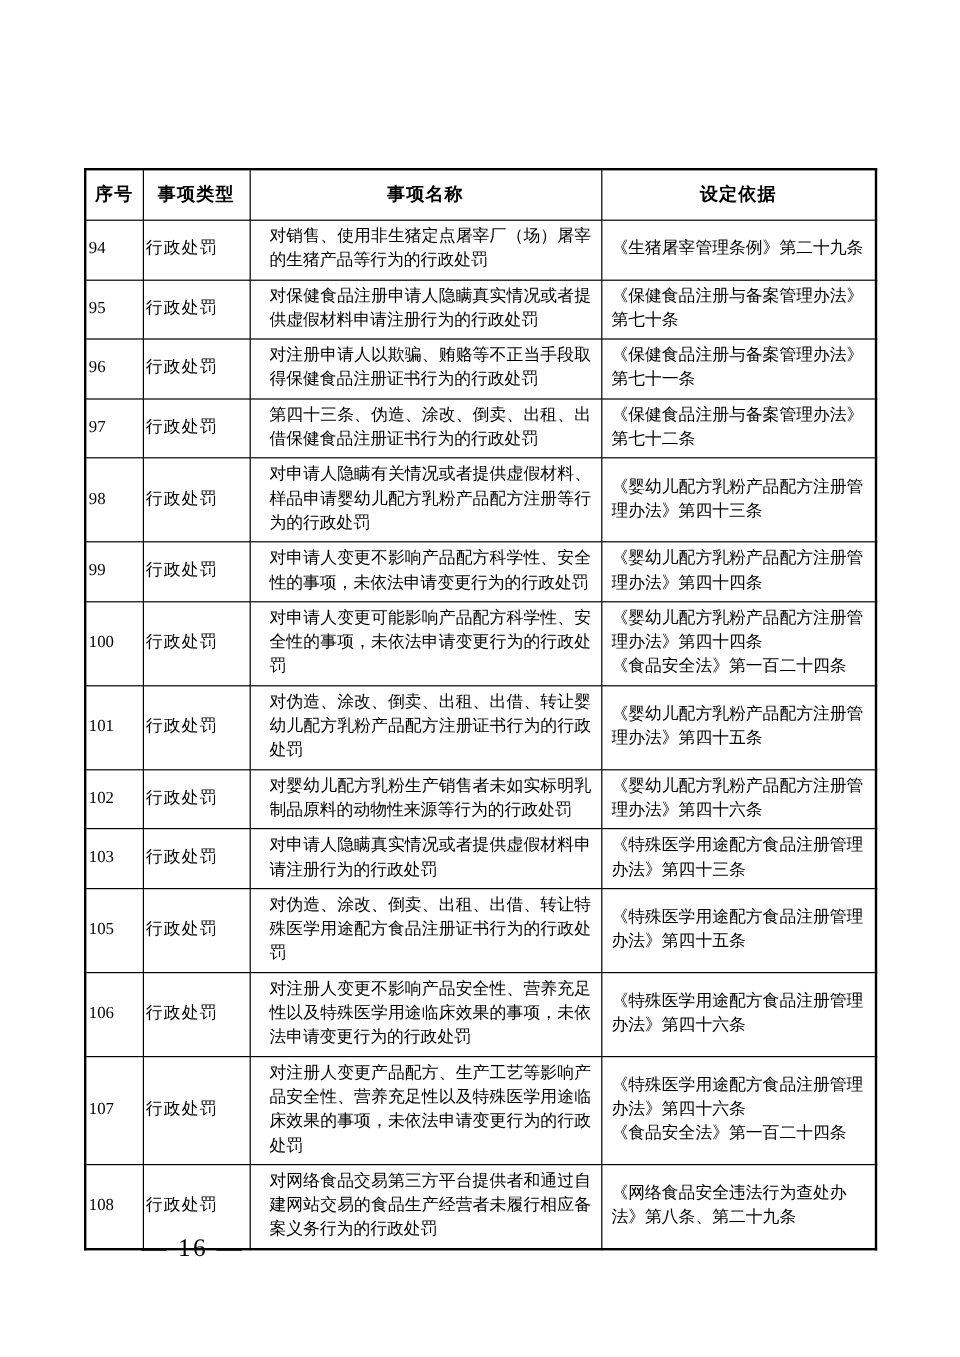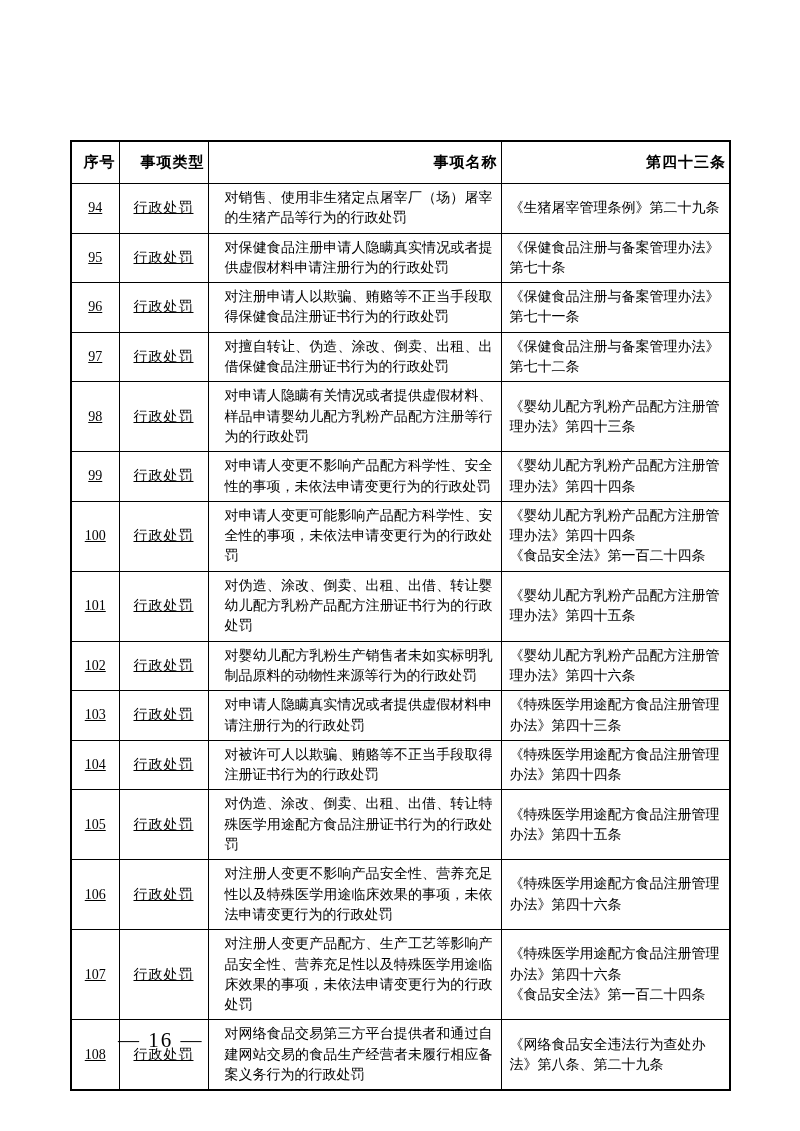--- a/index.html
+++ b/index.html
@@ -26,33 +26,31 @@
   }
   .doc-table th,
   .doc-table td {
     border: 1px solid #000000;
     vertical-align: middle;
   }
   .doc-table th {
     font-family: "Liberation Sans", sans-serif;
     font-weight: bold;
     font-size: 15px;
-    text-align: right;
+    text-align: center;
     padding: 11px 3px;
     letter-spacing: 1px;
   }
   .doc-table td {
     font-size: 14px;
     line-height: 1.45;
     padding: 4px 8px;
   }
   td.col-no, td.col-type {
-    text-align: center;
     padding: 4px 2px;
-    text-decoration: underline;
   }
   td.col-type {
     letter-spacing: 1px;
   }
   td.col-name {
     text-align: justify;
     padding-left: 16px;
   }
   td.col-basis {
     white-space: pre-line;
@@ -75,21 +73,21 @@
     <col style="width:48px">
     <col style="width:89px">
     <col style="width:293px">
     <col style="width:229px">
   </colgroup>
   <thead>
     <tr>
       <th>序号</th>
       <th>事项类型</th>
       <th>事项名称</th>
-      <th>第四十三条</th>
+      <th>设定依据</th>
     </tr>
   </thead>
   <tbody>
       <tr>
         <td class="col-no">94</td>
         <td class="col-type">行政处罚</td>
         <td class="col-name">对销售、使用非生猪定点屠宰厂（场）屠宰的生猪产品等行为的行政处罚</td>
         <td class="col-basis">《生猪屠宰管理条例》第二十九条</td>
       </tr>
       <tr>
@@ -100,21 +98,21 @@
       </tr>
       <tr>
         <td class="col-no">96</td>
         <td class="col-type">行政处罚</td>
         <td class="col-name">对注册申请人以欺骗、贿赂等不正当手段取得保健食品注册证书行为的行政处罚</td>
         <td class="col-basis">《保健食品注册与备案管理办法》第七十一条</td>
       </tr>
       <tr>
         <td class="col-no">97</td>
         <td class="col-type">行政处罚</td>
-        <td class="col-name">对擅自转让、伪造、涂改、倒卖、出租、出借保健食品注册证书行为的行政处罚</td>
+        <td class="col-name">第四十三条、伪造、涂改、倒卖、出租、出借保健食品注册证书行为的行政处罚</td>
         <td class="col-basis">《保健食品注册与备案管理办法》第七十二条</td>
       </tr>
       <tr>
         <td class="col-no">98</td>
         <td class="col-type">行政处罚</td>
         <td class="col-name">对申请人隐瞒有关情况或者提供虚假材料、样品申请婴幼儿配方乳粉产品配方注册等行为的行政处罚</td>
         <td class="col-basis">《婴幼儿配方乳粉产品配方注册管理办法》第四十三条</td>
       </tr>
       <tr>
         <td class="col-no">99</td>
@@ -141,26 +139,20 @@
         <td class="col-name">对婴幼儿配方乳粉生产销售者未如实标明乳制品原料的动物性来源等行为的行政处罚</td>
         <td class="col-basis">《婴幼儿配方乳粉产品配方注册管理办法》第四十六条</td>
       </tr>
       <tr>
         <td class="col-no">103</td>
         <td class="col-type">行政处罚</td>
         <td class="col-name">对申请人隐瞒真实情况或者提供虚假材料申请注册行为的行政处罚</td>
         <td class="col-basis">《特殊医学用途配方食品注册管理办法》第四十三条</td>
       </tr>
       <tr>
-        <td class="col-no">104</td>
-        <td class="col-type">行政处罚</td>
-        <td class="col-name">对被许可人以欺骗、贿赂等不正当手段取得注册证书行为的行政处罚</td>
-        <td class="col-basis">《特殊医学用途配方食品注册管理办法》第四十四条</td>
-      </tr>
-      <tr>
         <td class="col-no">105</td>
         <td class="col-type">行政处罚</td>
         <td class="col-name">对伪造、涂改、倒卖、出租、出借、转让特殊医学用途配方食品注册证书行为的行政处罚</td>
         <td class="col-basis">《特殊医学用途配方食品注册管理办法》第四十五条</td>
       </tr>
       <tr>
         <td class="col-no">106</td>
         <td class="col-type">行政处罚</td>
         <td class="col-name">对注册人变更不影响产品安全性、营养充足性以及特殊医学用途临床效果的事项，未依法申请变更行为的行政处罚</td>
         <td class="col-basis">《特殊医学用途配方食品注册管理办法》第四十六条</td>

